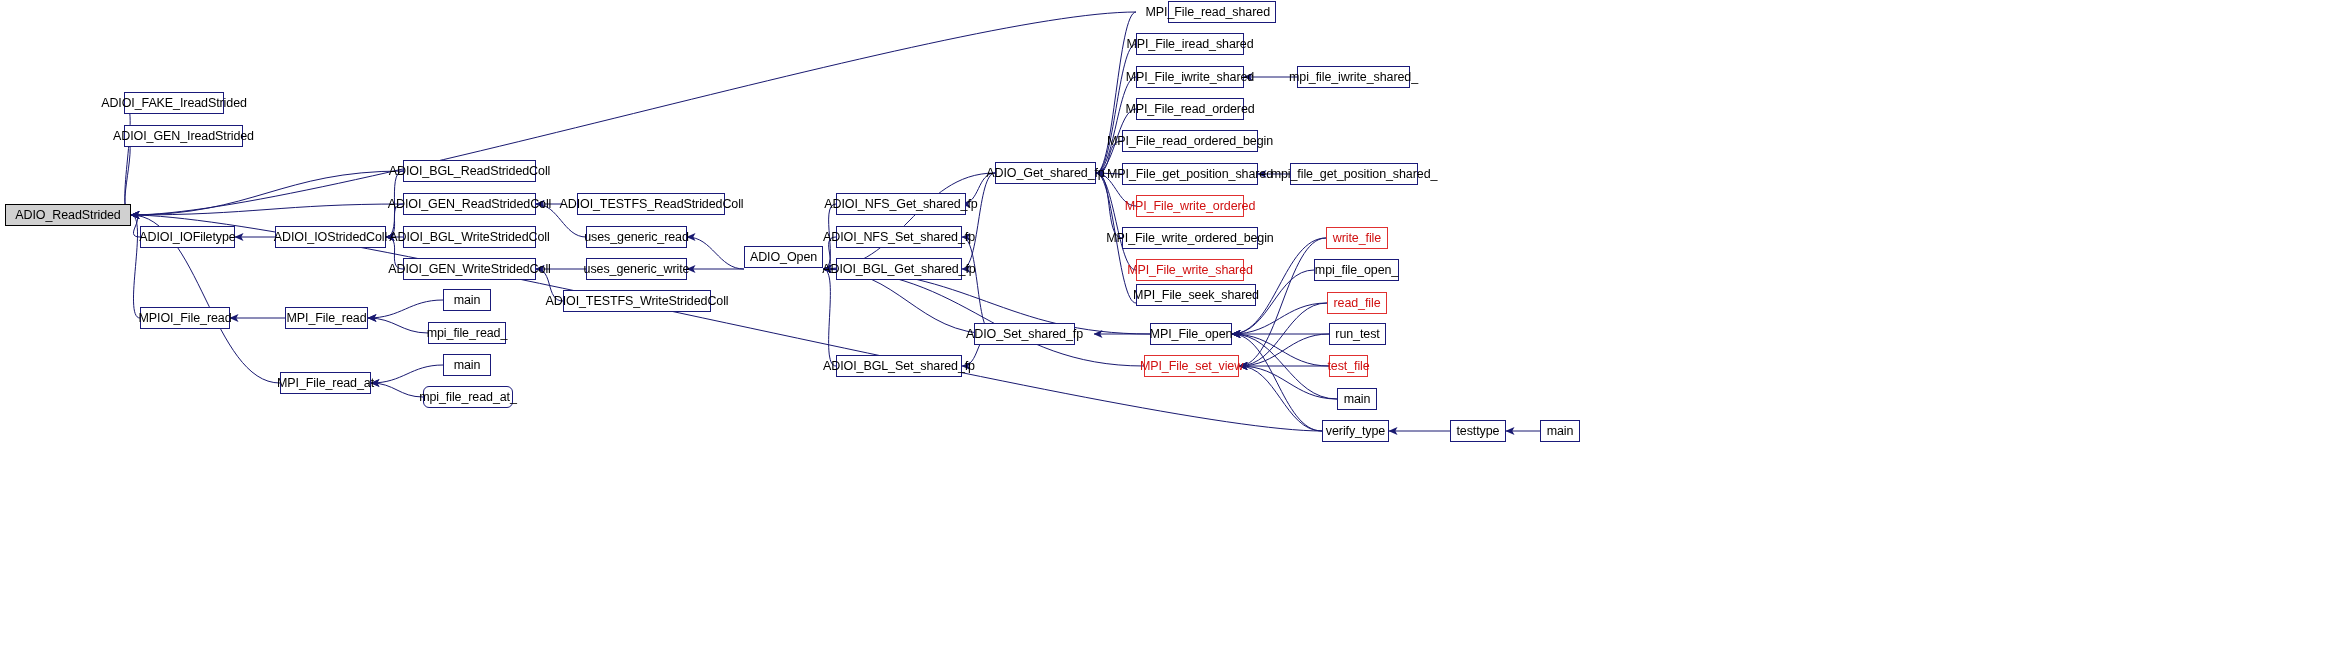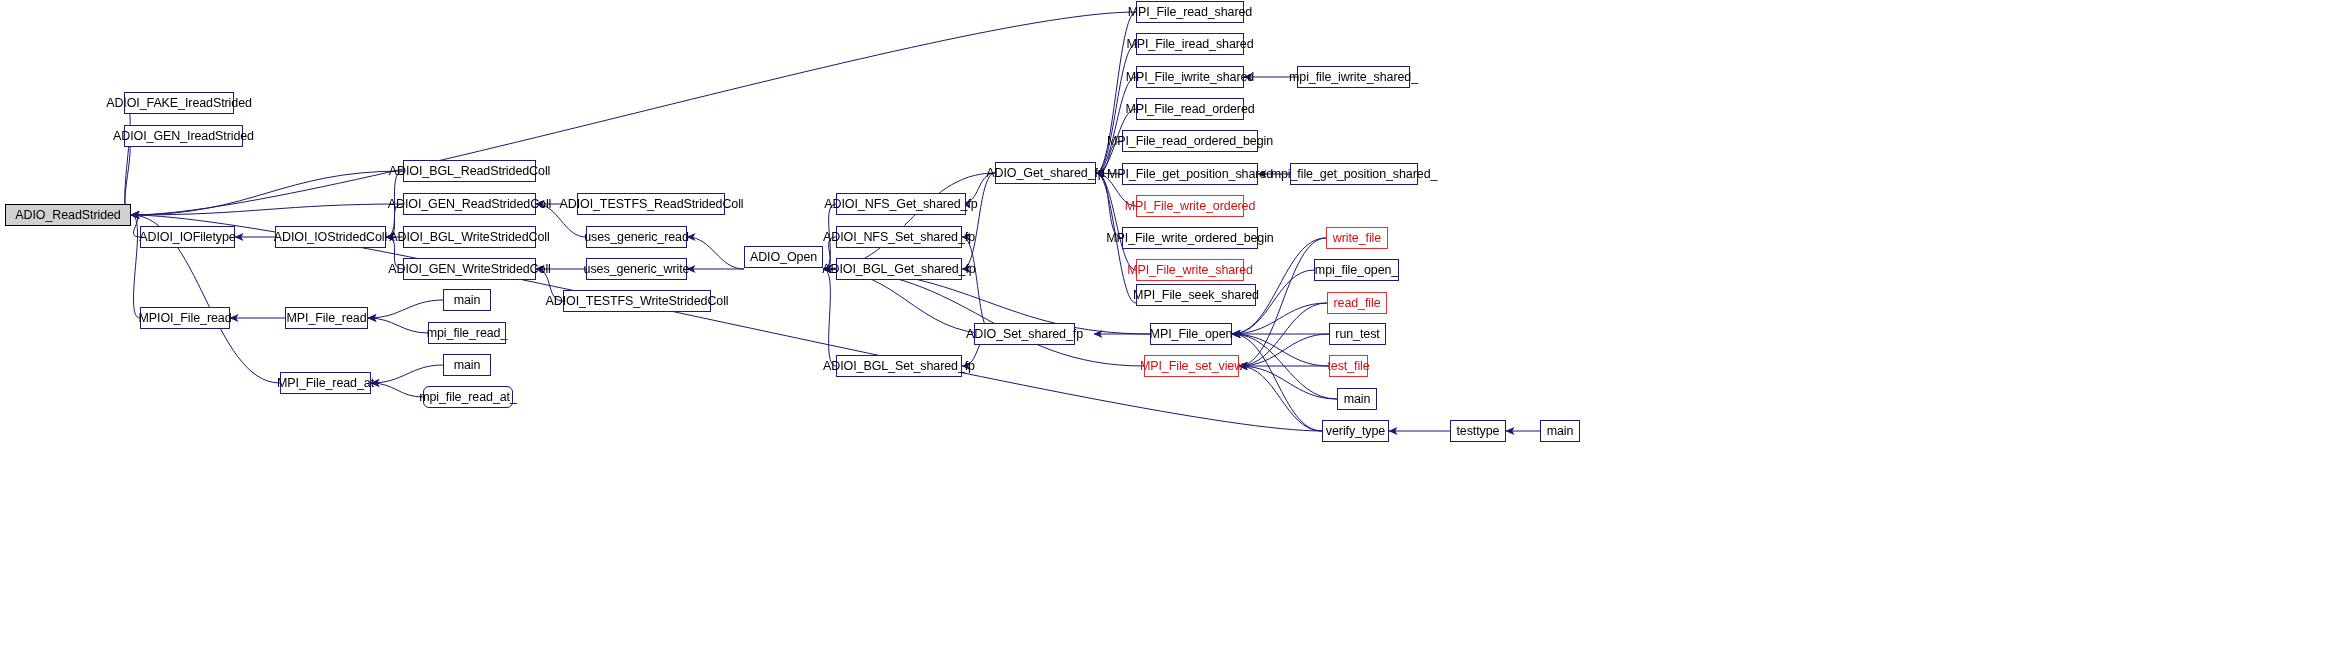--- a/index.html
+++ b/index.html
@@ -125,21 +125,21 @@
       <path d="M1337,399 C1292.9,399 1283.1,366 1239,366" stroke="#191970" stroke-width="1" fill="none" marker-end="url(#ah)"></path>
       <path d="M1322,431 C1284.65,431 1276.35,366 1239,366" stroke="#191970" stroke-width="1" fill="none" marker-end="url(#ah)"></path>
       <path d="M1450,431 L1389,431" stroke="#191970" stroke-width="1" fill="none" marker-end="url(#ah)"></path>
       <path d="M1540,431 L1506,431" stroke="#191970" stroke-width="1" fill="none" marker-end="url(#ah)"></path>
       <path d="M1322,431 C1142,431 311,215 131,215" stroke="#191970" stroke-width="1" fill="none" marker-end="url(#ah)"></path>
     </svg>
   <div id="nodes-layer">
       <div class="node root" style="left: 5px; top: 204px; width: 126px;">
         <span class="label">ADIO_ReadStrided</span>
       </div>
-      <div class="node" style="left: 124px; top: 92px; width: 110px;">
+      <div class="node" style="left: 124px; top: 92px; width: 100px;">
         <span class="label">ADIOI_FAKE_IreadStrided</span>
       </div>
       <div class="node" style="left: 124px; top: 125px; width: 119px;">
         <span class="label">ADIOI_GEN_IreadStrided</span>
       </div>
       <div class="node" style="left: 140px; top: 226px; width: 95px;">
         <span class="label">ADIOI_IOFiletype</span>
       </div>
       <div class="node" style="left: 140px; top: 307px; width: 90px;">
         <span class="label">MPIOI_File_read</span>
@@ -203,21 +203,21 @@
       </div>
       <div class="node" style="left: 836px; top: 355px; width: 126px;">
         <span class="label">ADIOI_BGL_Set_shared_fp</span>
       </div>
       <div class="node" style="left: 995px; top: 162px; width: 101px;">
         <span class="label">ADIO_Get_shared_fp</span>
       </div>
       <div class="node" style="left: 974px; top: 323px; width: 101px;">
         <span class="label">ADIO_Set_shared_fp</span>
       </div>
-      <div class="node" style="left: 1136px; top: 1px; width: 108px;">
+      <div class="node" style="left: 1168px; top: 1px; width: 108px; justify-content: flex-end;">
         <span class="label">MPI_File_read_shared</span>
       </div>
       <div class="node" style="left: 1136px; top: 33px; width: 108px;">
         <span class="label">MPI_File_iread_shared</span>
       </div>
       <div class="node" style="left: 1136px; top: 66px; width: 108px;">
         <span class="label">MPI_File_iwrite_shared</span>
       </div>
       <div class="node" style="left: 1136px; top: 98px; width: 108px;">
         <span class="label">MPI_File_read_ordered</span>

